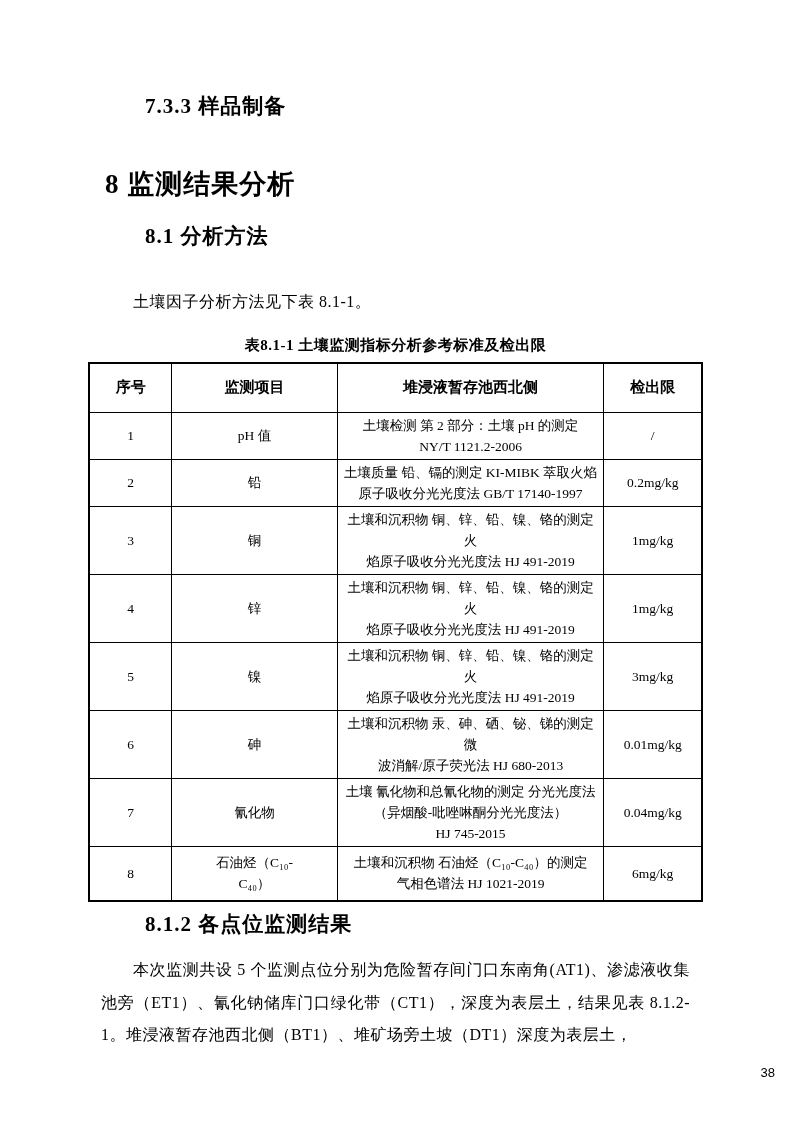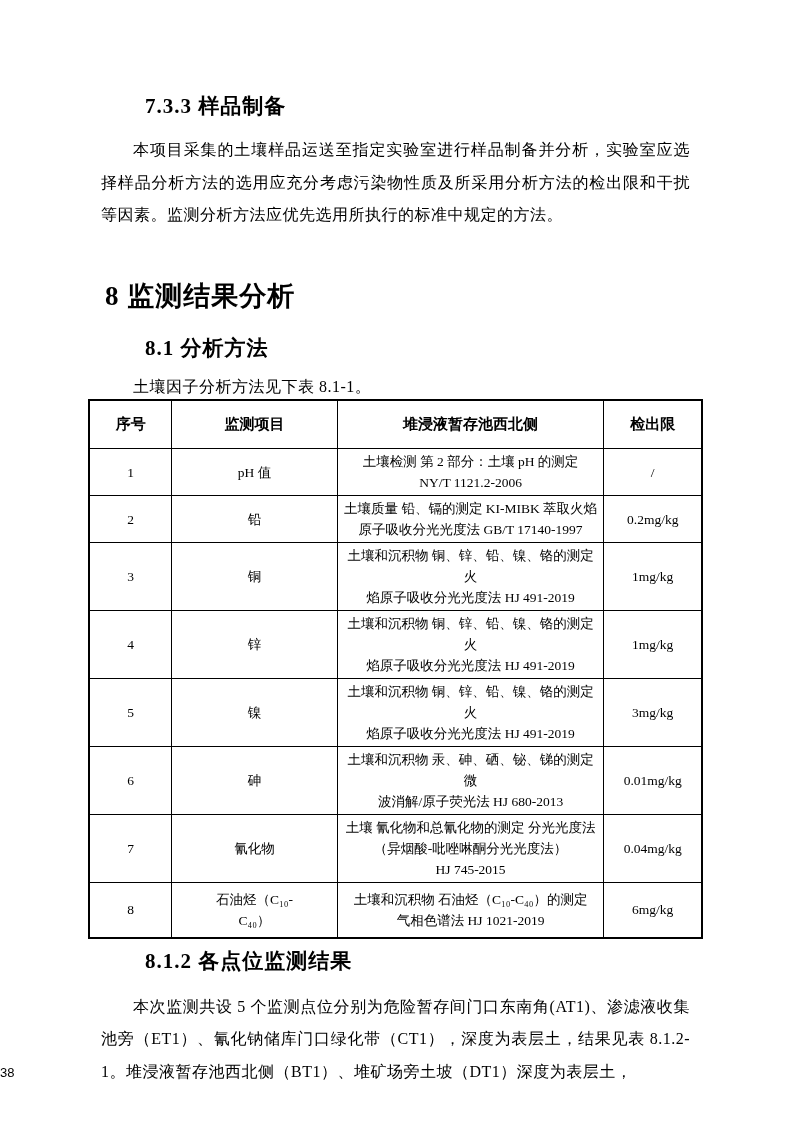--- a/index.html
+++ b/index.html
@@ -38,21 +38,21 @@
     line-height: 32.5px;
     text-align: justify;
     text-indent: 2em;
     margin: 14px 13px 0 13px;
     letter-spacing: 0.5px;
   }
   .intro-line {
     font-size: 16px;
     line-height: 24px;
     text-indent: 2em;
-    margin: 13px 13px 0 13px;
+    margin: 40px 13px 0 13px;
     letter-spacing: 0.5px;
   }
   .table-caption {
     font-size: 15px;
     font-weight: bold;
     text-align: center;
     margin: 22px 0 7px 0;
     letter-spacing: 0.5px;
   }
   table.std-table {
@@ -83,42 +83,42 @@
   col.c-item  { width: 27%; }
   col.c-method{ width: 43.5%; }
   col.c-limit { width: 16%; }
   td.cell-no, td.cell-limit { font-size: 14.5px; }
   tr.r-std  { height: 44px; }
   tr.r-tall { height: 61px; }
   tr.r-mid  { height: 55px; }
   .page-number {
     position: absolute;
     left: 0;
-    right: 0;
+    right: 18px;
     bottom: 42px;
-    text-align: left;
+    text-align: right;
     font-size: 13px;
     font-family: "Liberation Sans", "DejaVu Sans", sans-serif;
   }
 </style>
 </head>
 <body>
 
 <div class="page">
 
   <div class="sub-heading">7.3.3 样品制备</div>
 
-  <p class="body-para">本项目采集的土壤样品运送至指定实验室进行样品制备并分析，实验室应选择样品分析方法的选用应充分考虑污染物性质及所采用分析方法的检出限和干扰等因素。监测分析方法应优先选用所执行的标准中规定的方法。</p>
 
   <div class="main-heading">8 监测结果分析</div>
 
   <div class="sub-heading" style="margin-top:20px;">8.1 分析方法</div>
 
   <p class="intro-line">土壤因子分析方法见下表 8.1-1。</p>
 
+  <div class="table-caption">表8.1-1  土壤监测指标分析参考标准及检出限</div>
 
   <table class="std-table">
     <colgroup>
       <col class="c-no">
         <col class="c-item">
         <col class="c-method">
         <col class="c-limit">
     </colgroup>
     <thead>
       <tr>

